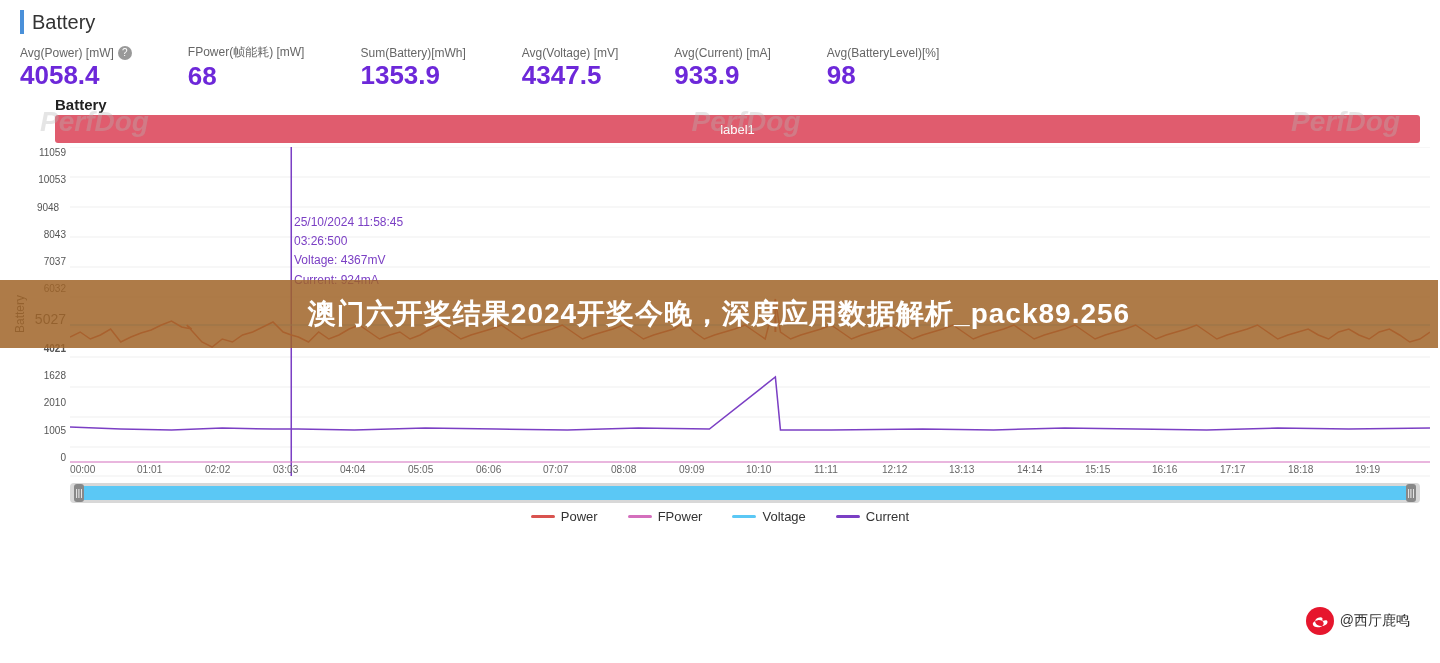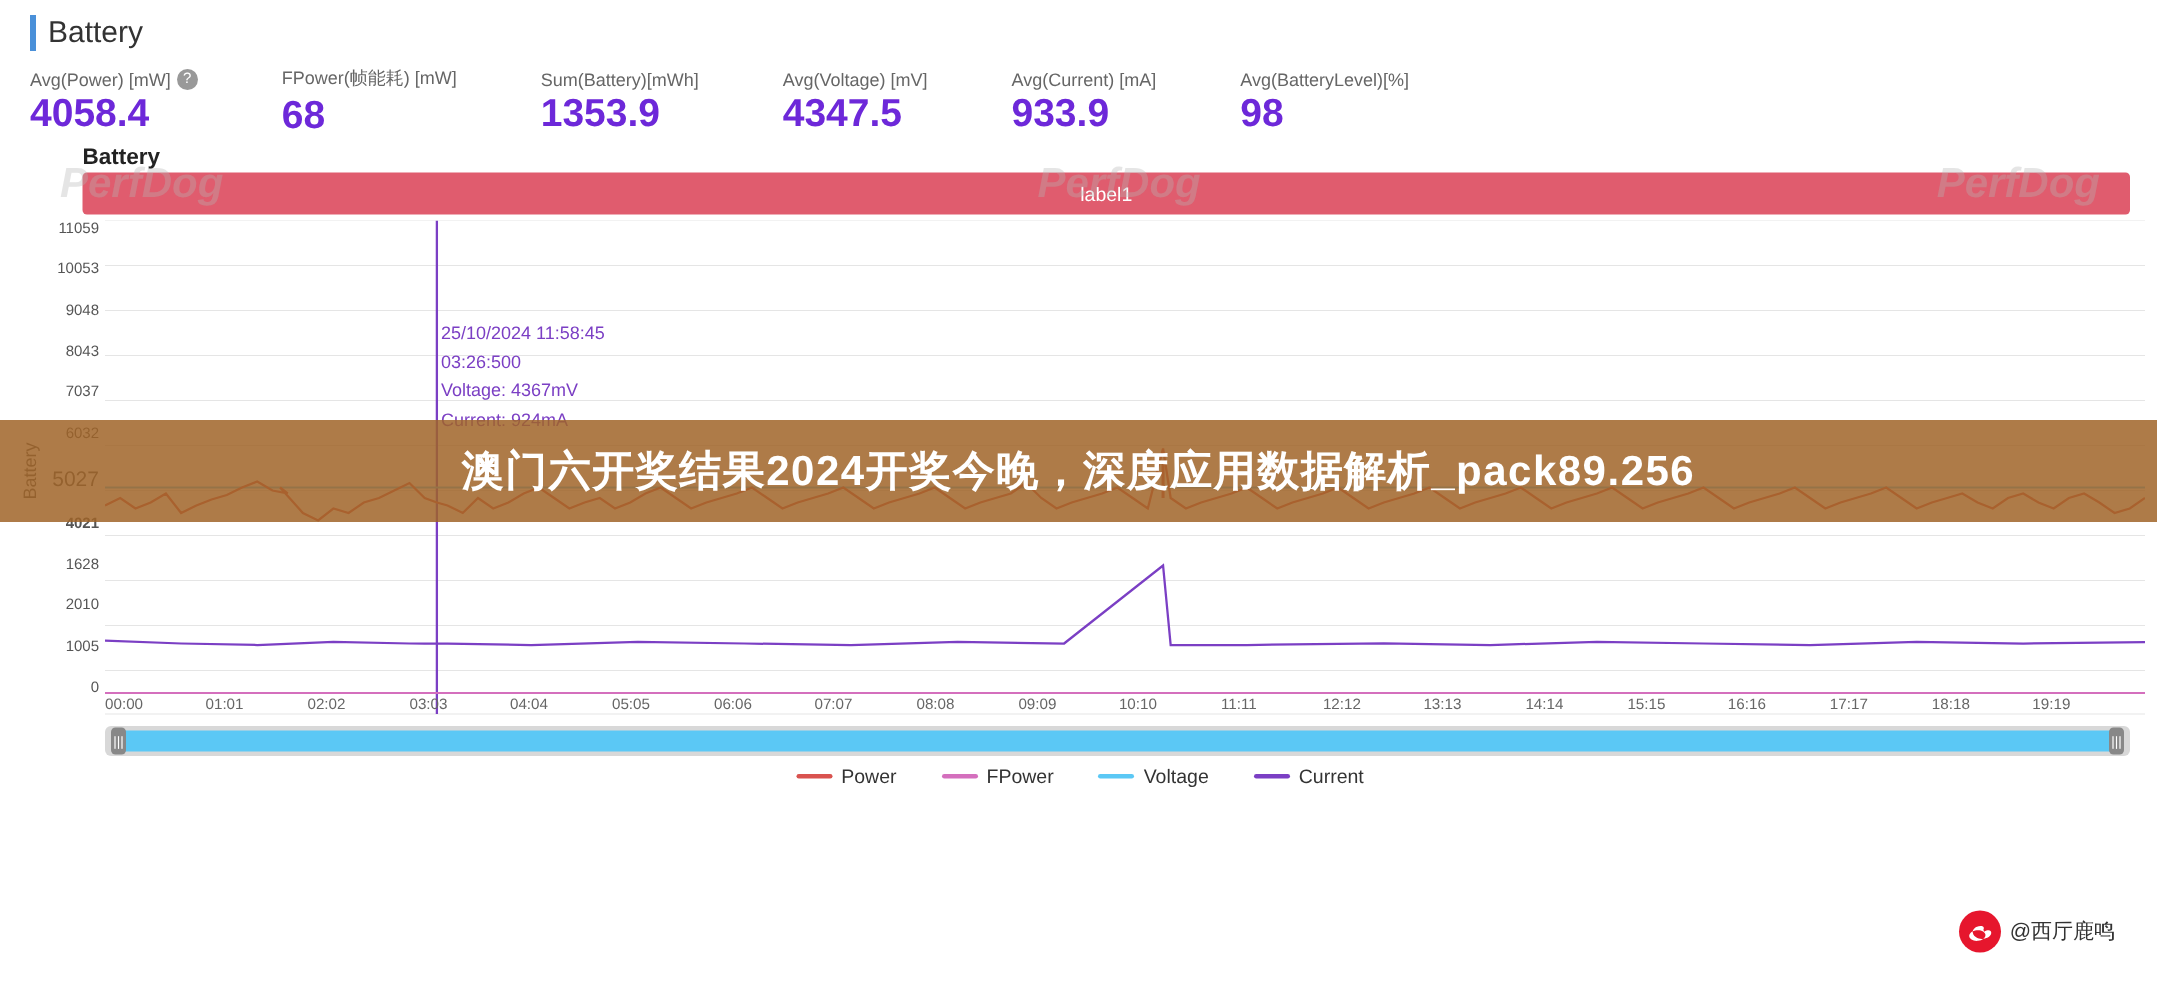--- a/index.html
+++ b/index.html
@@ -226,21 +226,21 @@
 
       <div style="width:20px; display:flex; align-items:center; justify-content:center; position:relative;">
         <span style="writing-mode:vertical-rl; transform:rotate(180deg); font-size:12px; color:#555;">Battery</span>
       </div>
 
       <div style="display:flex; flex:1; position:relative;">
 
         <div style="display:flex; flex-direction:column; justify-content:space-between; width:40px; padding:0 4px 18px 0; text-align:right;">
           <span style="font-size:10px;color:#555;">11059</span>
           <span style="font-size:10px;color:#555;">10053</span>
-          <span style="font-size:10px;color:#555;">9048</span>
+          <span style="font-size:10px;color:#555;text-align:center;">9048</span>
           <span style="font-size:10px;color:#555;">8043</span>
           <span style="font-size:10px;color:#555;">7037</span>
           <span style="font-size:10px;color:#555;">6032</span>
           <span style="font-size:14px;color:#555;">5027</span>
           <span style="font-size:10px;color:#555;font-weight:bold;">4021</span>
           <span style="font-size:10px;color:#555;">1628</span>
           <span style="font-size:10px;color:#555;">2010</span>
           <span style="font-size:10px;color:#555;">1005</span>
           <span style="font-size:10px;color:#555;">0</span>
         </div>

